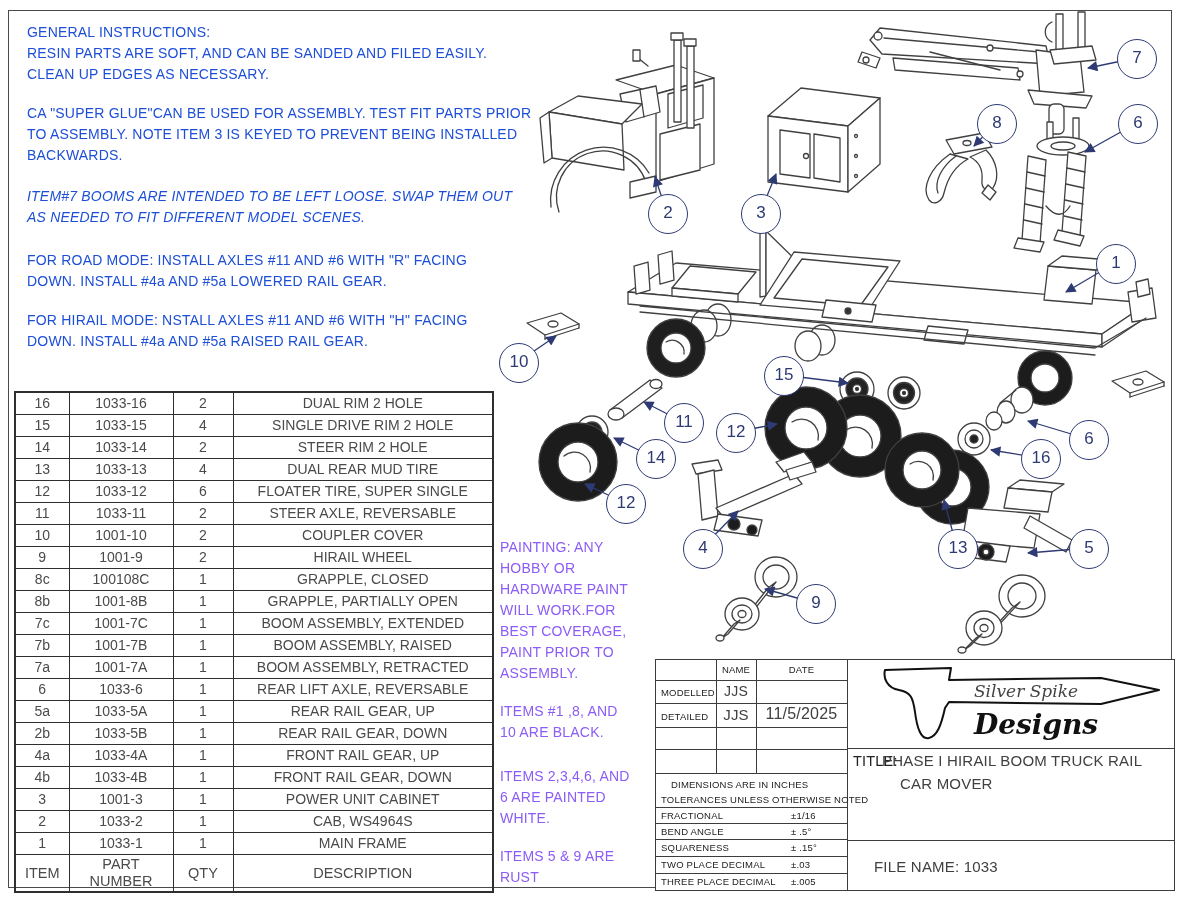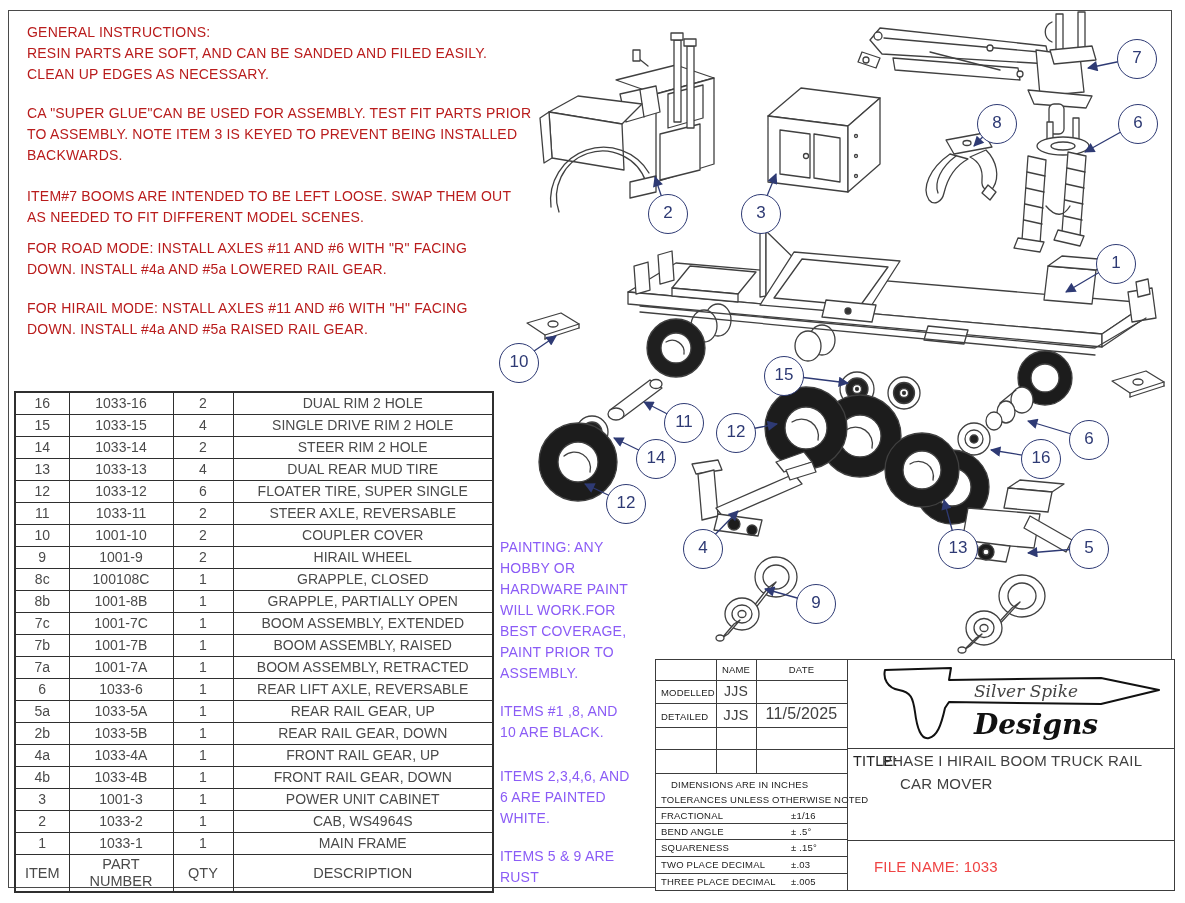--- a/index.html
+++ b/index.html
@@ -1,23 +1,23 @@
 <!DOCTYPE html>
 <html><head>
 <meta charset="utf-8">
 <style>
   html,body{margin:0;padding:0;background:#fff;}
   #sheet{position:relative;width:1185px;height:903px;background:#fff;overflow:hidden;
          font-family:"Liberation Sans",sans-serif;}
   .abs{position:absolute;}
   .frame{left:8px;top:10px;width:1162px;height:876px;border:1.6px solid #4a4a4a;}
   
-  .instructions{left:27px;top:22px;width:552px;color:#b91c1c;font-size:14px;}
+  .instructions{left:27px;top:22px;width:552px;color:#1d4ed8;font-size:14px;}
   .instructions p{margin:0;line-height:21px;white-space:pre-line;letter-spacing:.2px;}
-  .instructions p.m18{margin-bottom:18px;} .instructions p.m20{margin-bottom:20px;} .instructions p.m22{margin-bottom:10px;}
+  .instructions p.m18{margin-bottom:18px;} .instructions p.m20{margin-bottom:20px;} .instructions p.m22{margin-bottom:22px;font-style:italic;}
   
   .painting{left:500px;top:537px;width:175px;color:#8b5cf6;font-size:14px;}
   .painting p{margin:0;line-height:21px;white-space:pre-line;letter-spacing:.2px;}
   .painting p.m17{margin-bottom:17px;} .painting p.m23{margin-bottom:23px;}
   
   table.parts{left:14px;top:391px;width:478px;border-collapse:collapse;table-layout:fixed;
               font-size:14px;color:#4a4a4a;text-align:center;border:2px solid #2f2f2f;position:absolute;}
   table.parts td{border:1.4px solid #2f2f2f;padding:0;height:21px;line-height:1.05;overflow:hidden;white-space:nowrap;}
   table.parts tr.hdr td{height:36px;white-space:normal;font-size:14.5px;line-height:1.15;}
   
@@ -530,15 +530,15 @@
     <svg style="position:absolute;left:195px;top:4px" width="318" height="82" viewBox="0 0 318 82">
       <path d="M 34 6 L 100 4 L 98 16 L 250 14 L 308 26 L 250 40 L 98 38 L 94 44 C 90 62 86 72 78 74 C 70 76 66 64 64 48 C 62 34 60 28 48 26 C 36 24 32 14 34 6 Z" fill="#fff" stroke="#111" stroke-width="2" stroke-linejoin="round"></path>
       <text x="175" y="33" text-anchor="middle" font-family="DejaVu Serif, serif" font-style="italic" font-size="17" fill="#444">Silver Spike</text>
       <text x="185" y="70" text-anchor="middle" font-family="DejaVu Serif, serif" font-style="italic" font-weight="bold" font-size="28" fill="#111">Designs</text>
     </svg>
 
     <div class="lab" style="left:197px;top:93px;font-size:14.5px">TITLE:</div>
     <div class="lab navy" style="left:226px;top:92px;font-size:15px">PHASE I HIRAIL BOOM TRUCK RAIL</div>
     <div class="lab navy" style="left:244px;top:115px;font-size:15px">CAR MOVER</div>
 
-    <div class="lab" style="left:218px;top:198px;font-size:15px;color:#ef4444">FILE NAME: 1033</div>
+    <div class="lab" style="left:218px;top:198px;font-size:15px;color:#404040">FILE NAME: 1033</div>
   </div>
 </div>
 
 </body></html>

